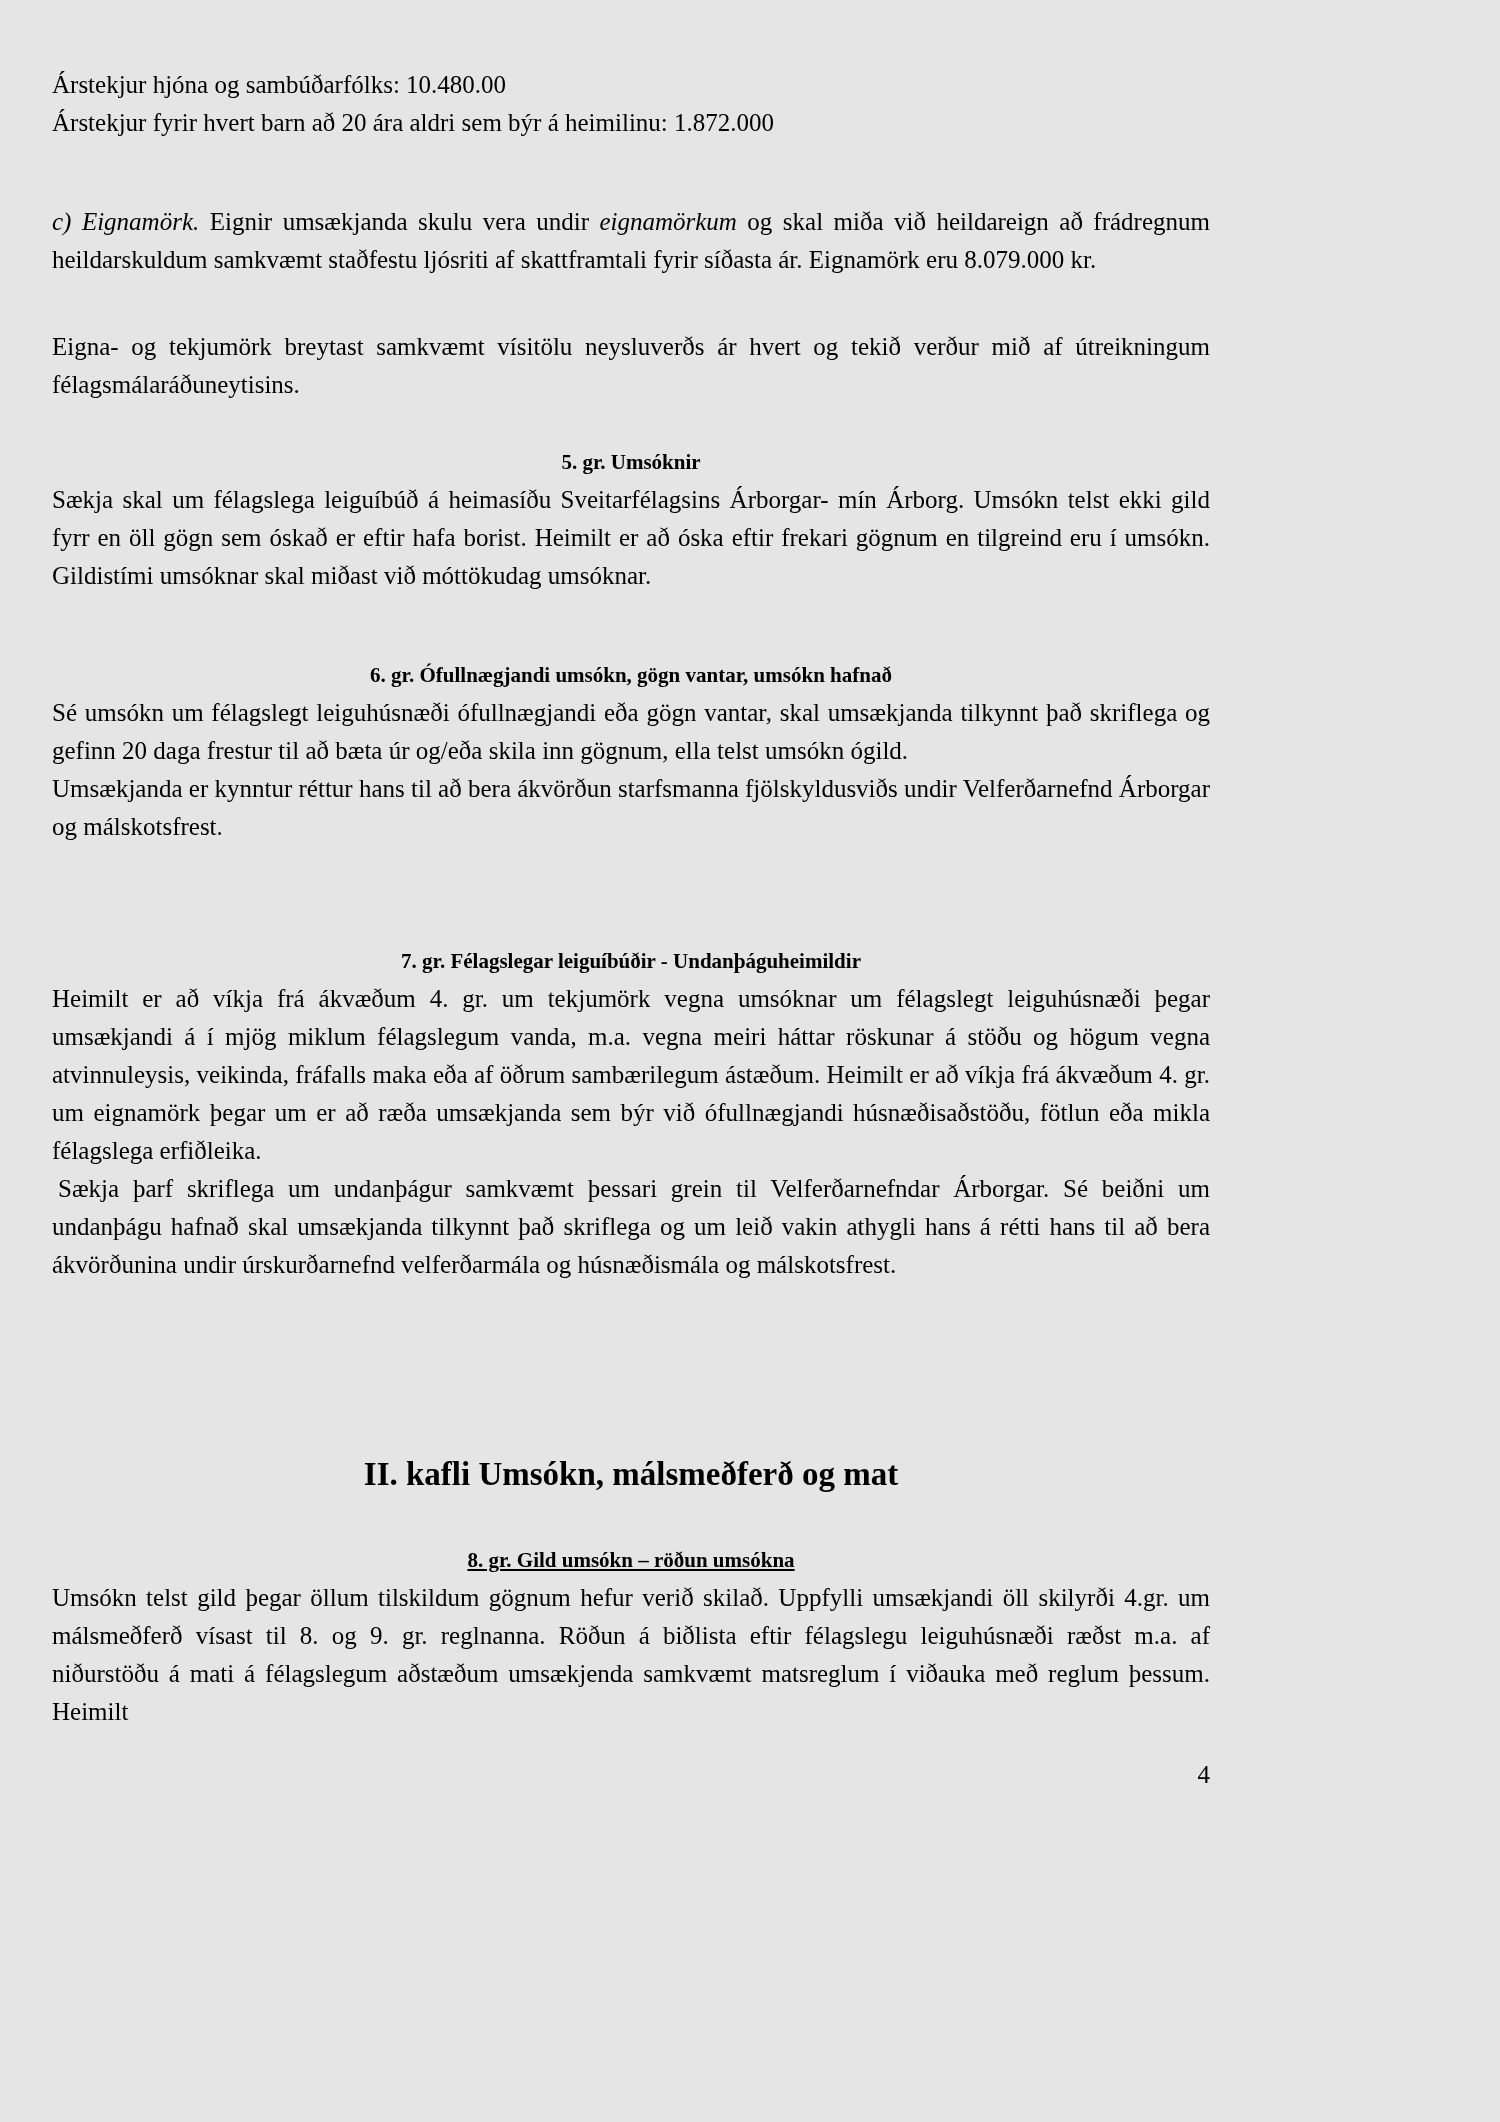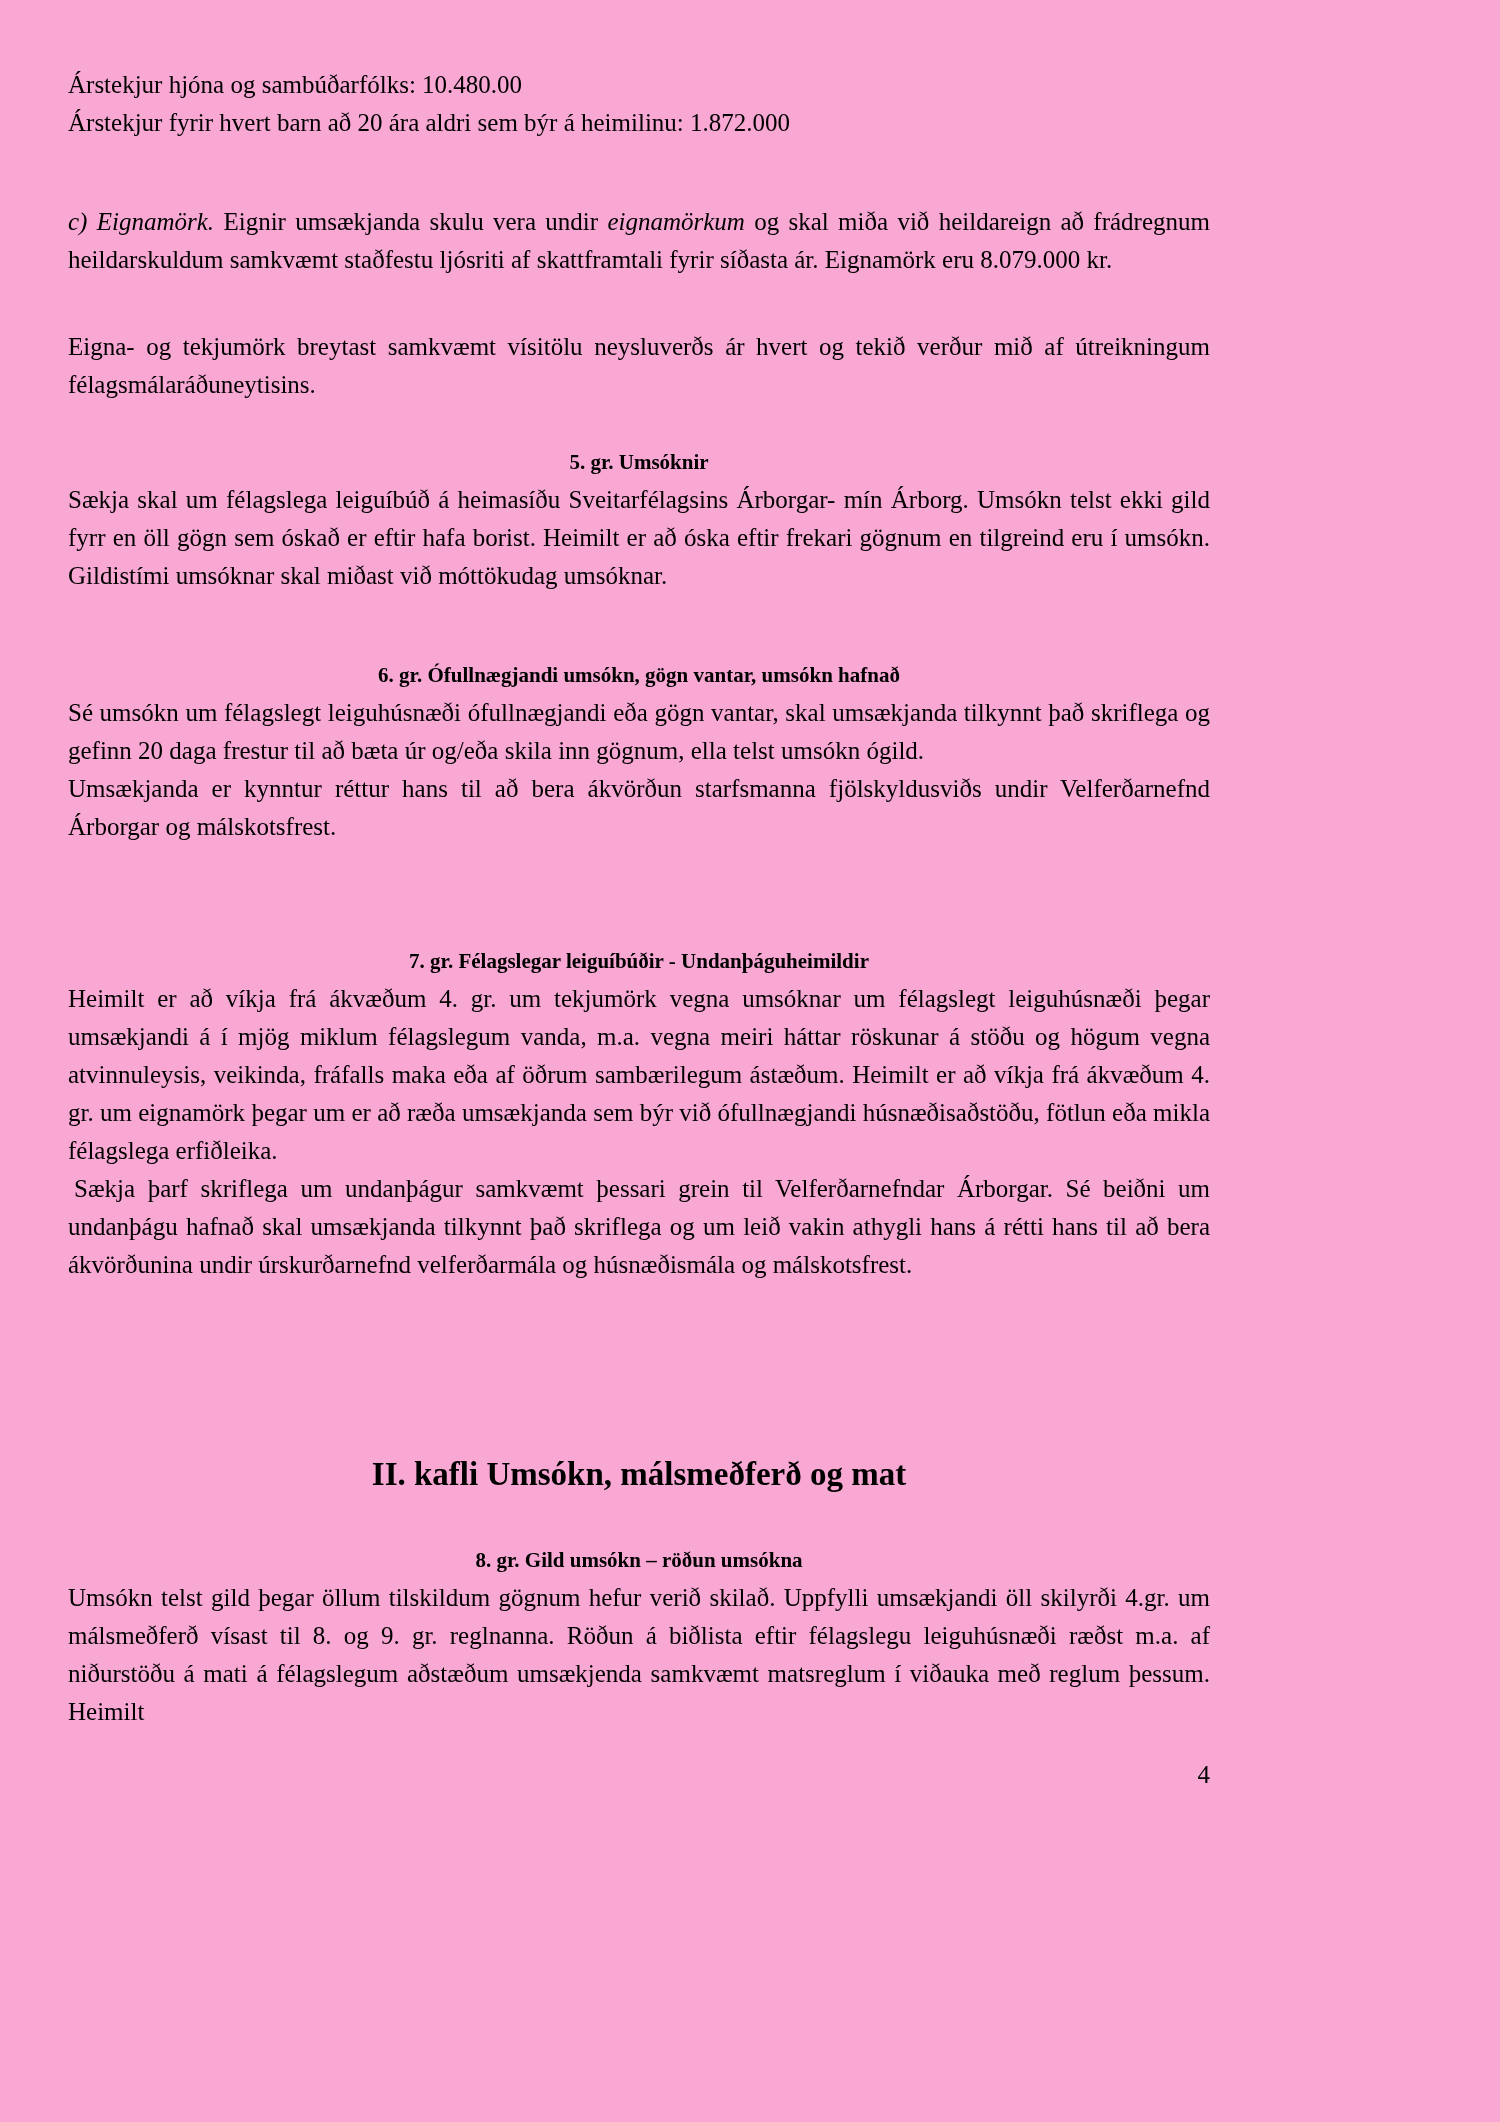--- a/index.html
+++ b/index.html
@@ -8,22 +8,22 @@
     width: 1500px;
     height: 2122px;
     font-family: "Liberation Serif", serif;
     color: #000000;
     position: relative;
   }
   .page {
     position: relative;
     width: 1500px;
     height: 2122px;
-    background: #f9a8d4;
-    padding: 66px 290px 0 68px;
+    background: #e5e5e5;
+    padding: 66px 290px 0 52px;
   }
   .body-text {
     font-size: 25px;
     line-height: 38px;
     text-align: justify;
     text-align-last: left;
   }
   .plain-text {
     font-size: 25px;
     line-height: 38px;
@@ -41,21 +41,21 @@
     line-height: 44px;
     font-weight: bold;
     text-align: center;
   }
   .mt-para-c   { margin-top: 61px; }
   .mt-limits   { margin-top: 49px; }
   .mt-h5       { margin-top: 39px; }
   .mt-h6       { margin-top: 61px; }
   .mt-h7       { margin-top: 96px; }
   .mt-ch2      { margin-top: 168px; }
-  .mt-h8       { margin-top: 45px; }
+  .mt-h8       { margin-top: 45px; text-decoration: underline; }
   .indent-sm { text-indent: 6px; }
   .page-number {
     margin-top: 25px;
     font-size: 25px;
     line-height: 38px;
     text-align: right;
   }
 </style>
 </head>
 <body>

